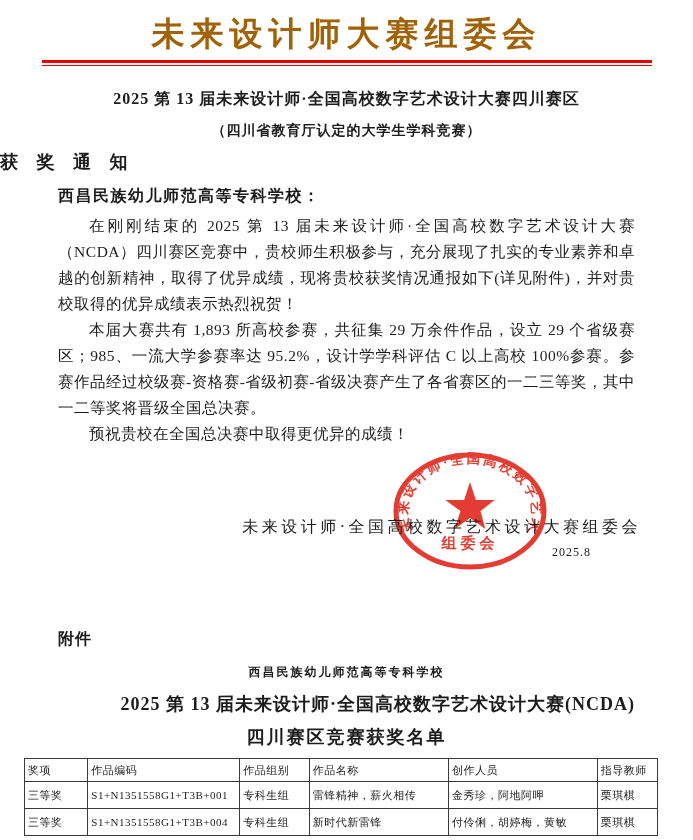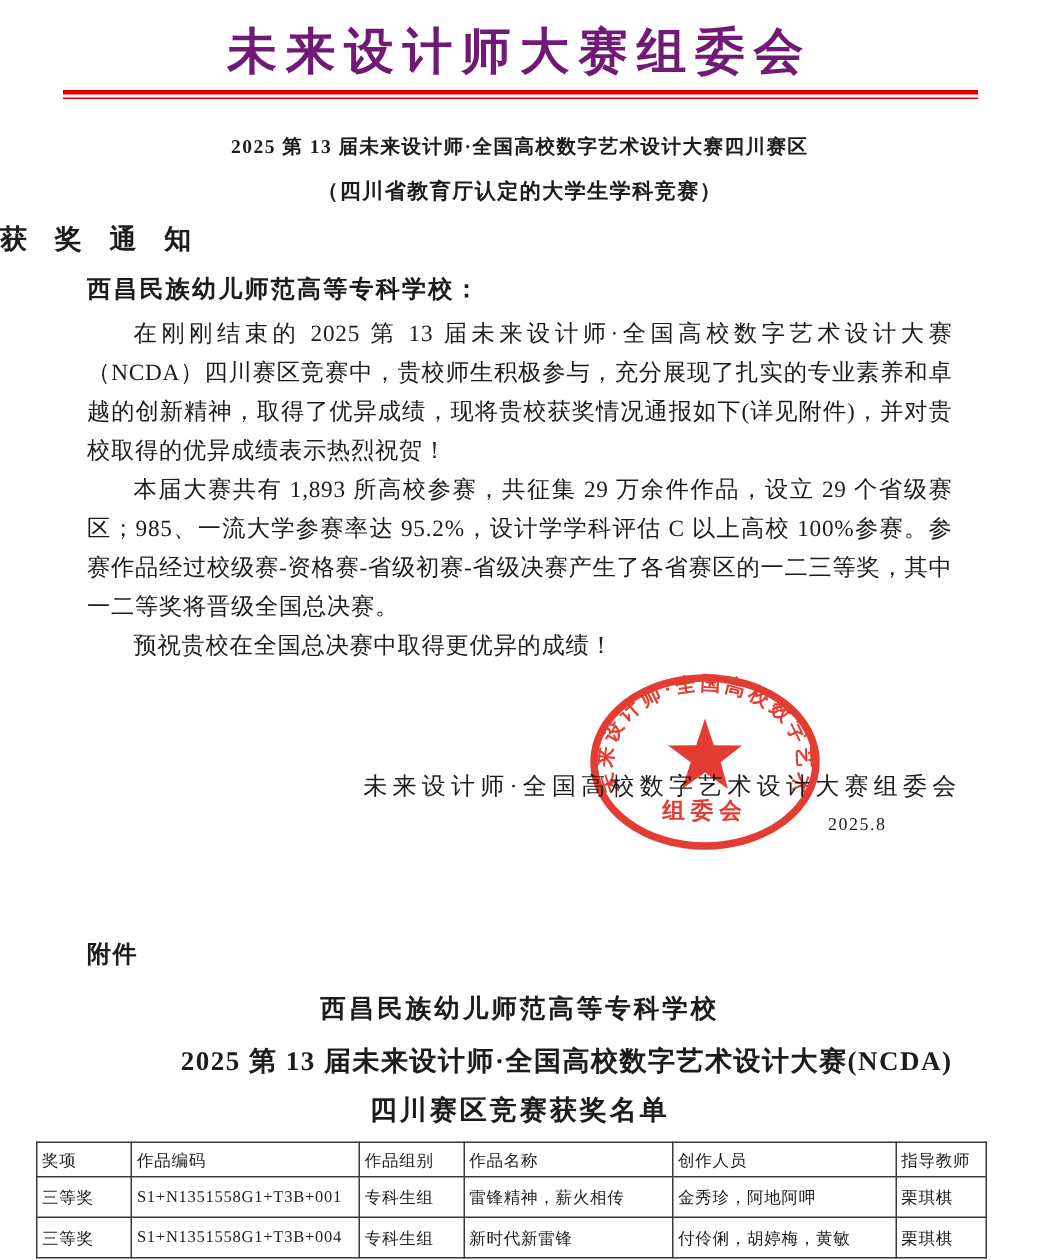--- a/index.html
+++ b/index.html
@@ -9,28 +9,28 @@
     background:#fff;
     font-family:"Liberation Serif","DejaVu Serif",serif;
     color:#1c1c1c;
     overflow:hidden;
   }
   .org-title{
     margin:0;padding-top:12px;
     text-align:center;
     font-size:33px;font-weight:bold;
     letter-spacing:6px;
-    color:#701a75;
+    color:#a16207;
   }
   .rule-wrap{margin:3px 41px 0 42px;}
   .rule-thick{border-top:3px solid #e60000;}
   .rule-thin{margin-top:2px;border-top:1px solid #e60000;}
   .subtitle1{
     margin-top:23px;text-align:center;
-    font-size:13px;font-weight:bold;letter-spacing:1px;
+    font-size:16px;font-weight:bold;letter-spacing:1px;
   }
   .subtitle2{
     margin-top:12px;text-align:center;
     font-size:14px;font-weight:bold;letter-spacing:1px;
   }
   .doc-title{
     margin-top:10px;
     font-size:18px;font-weight:bold;letter-spacing:7px;
   }
   .content{padding:0 58px;}
@@ -63,21 +63,21 @@
     position:absolute;left:332px;top:0px;
     width:160px;height:124px;
     opacity:0.88;
   }
   .attach-label{
     margin-top:46px;
     font-size:16px;font-weight:bold;letter-spacing:1px;
   }
   .attach-school{
     margin-top:14px;text-align:center;
-    font-size:17px;font-weight:bold;letter-spacing:2px;
+    font-size:12px;font-weight:bold;letter-spacing:2px;
   }
   .attach-comp{
     margin-top:11px;text-align:right;
     font-size:18px;font-weight:bold;letter-spacing:1px;
   }
   .attach-list-title{
     margin-top:9px;text-align:center;
     font-size:18px;font-weight:bold;letter-spacing:2px;
   }
   table.awards{

